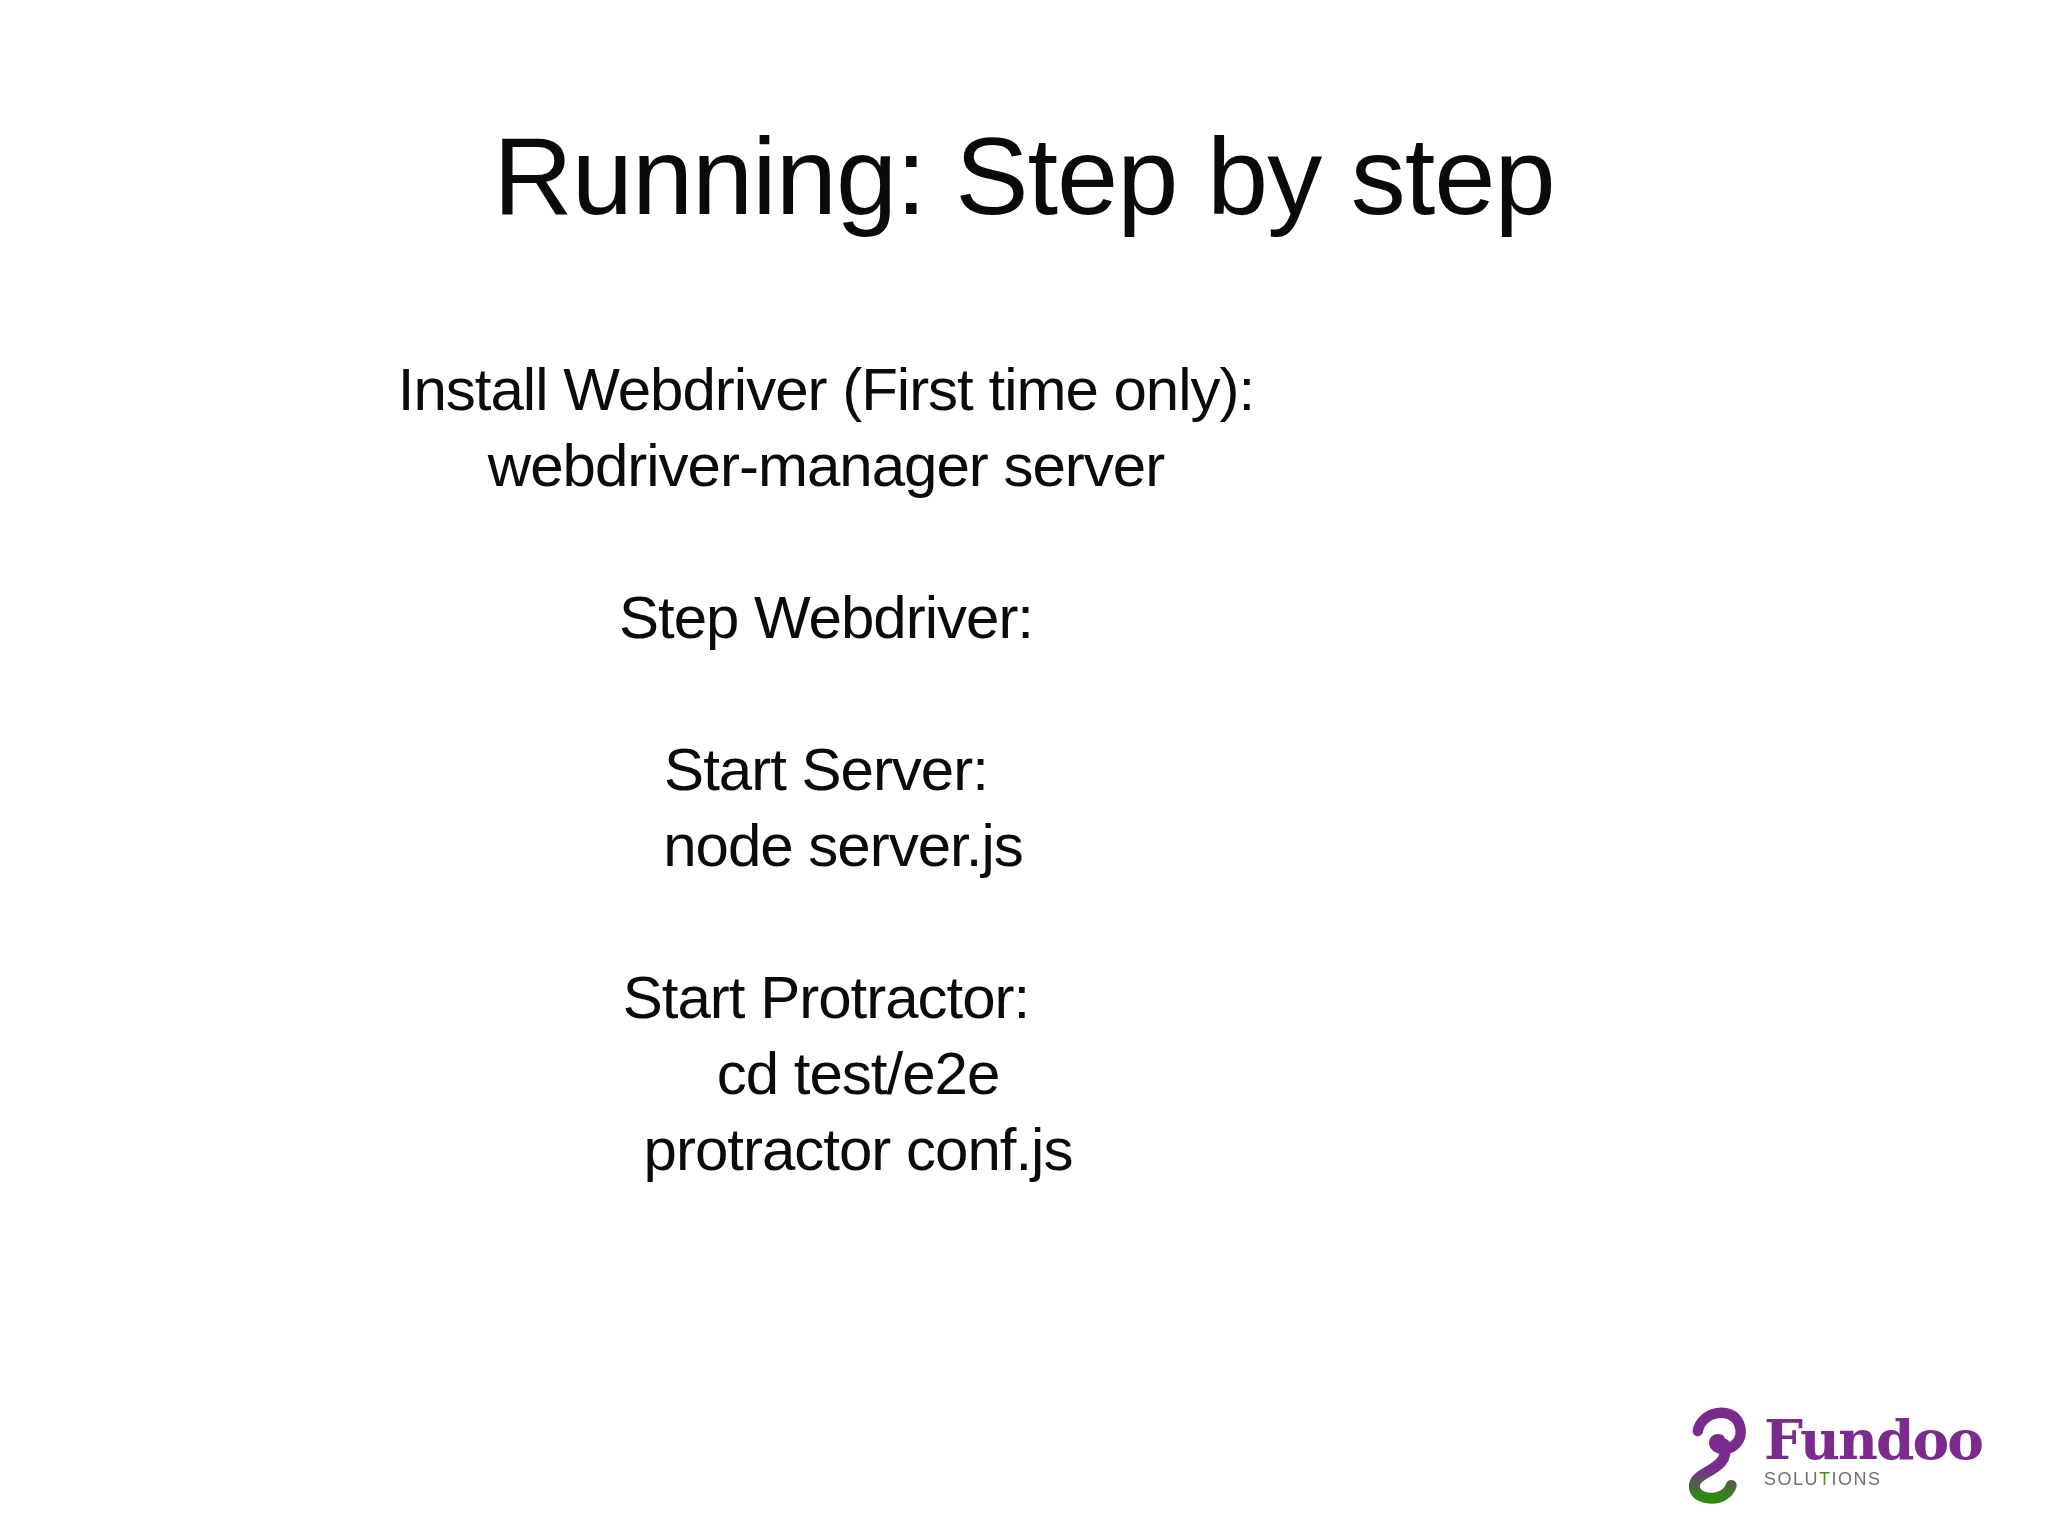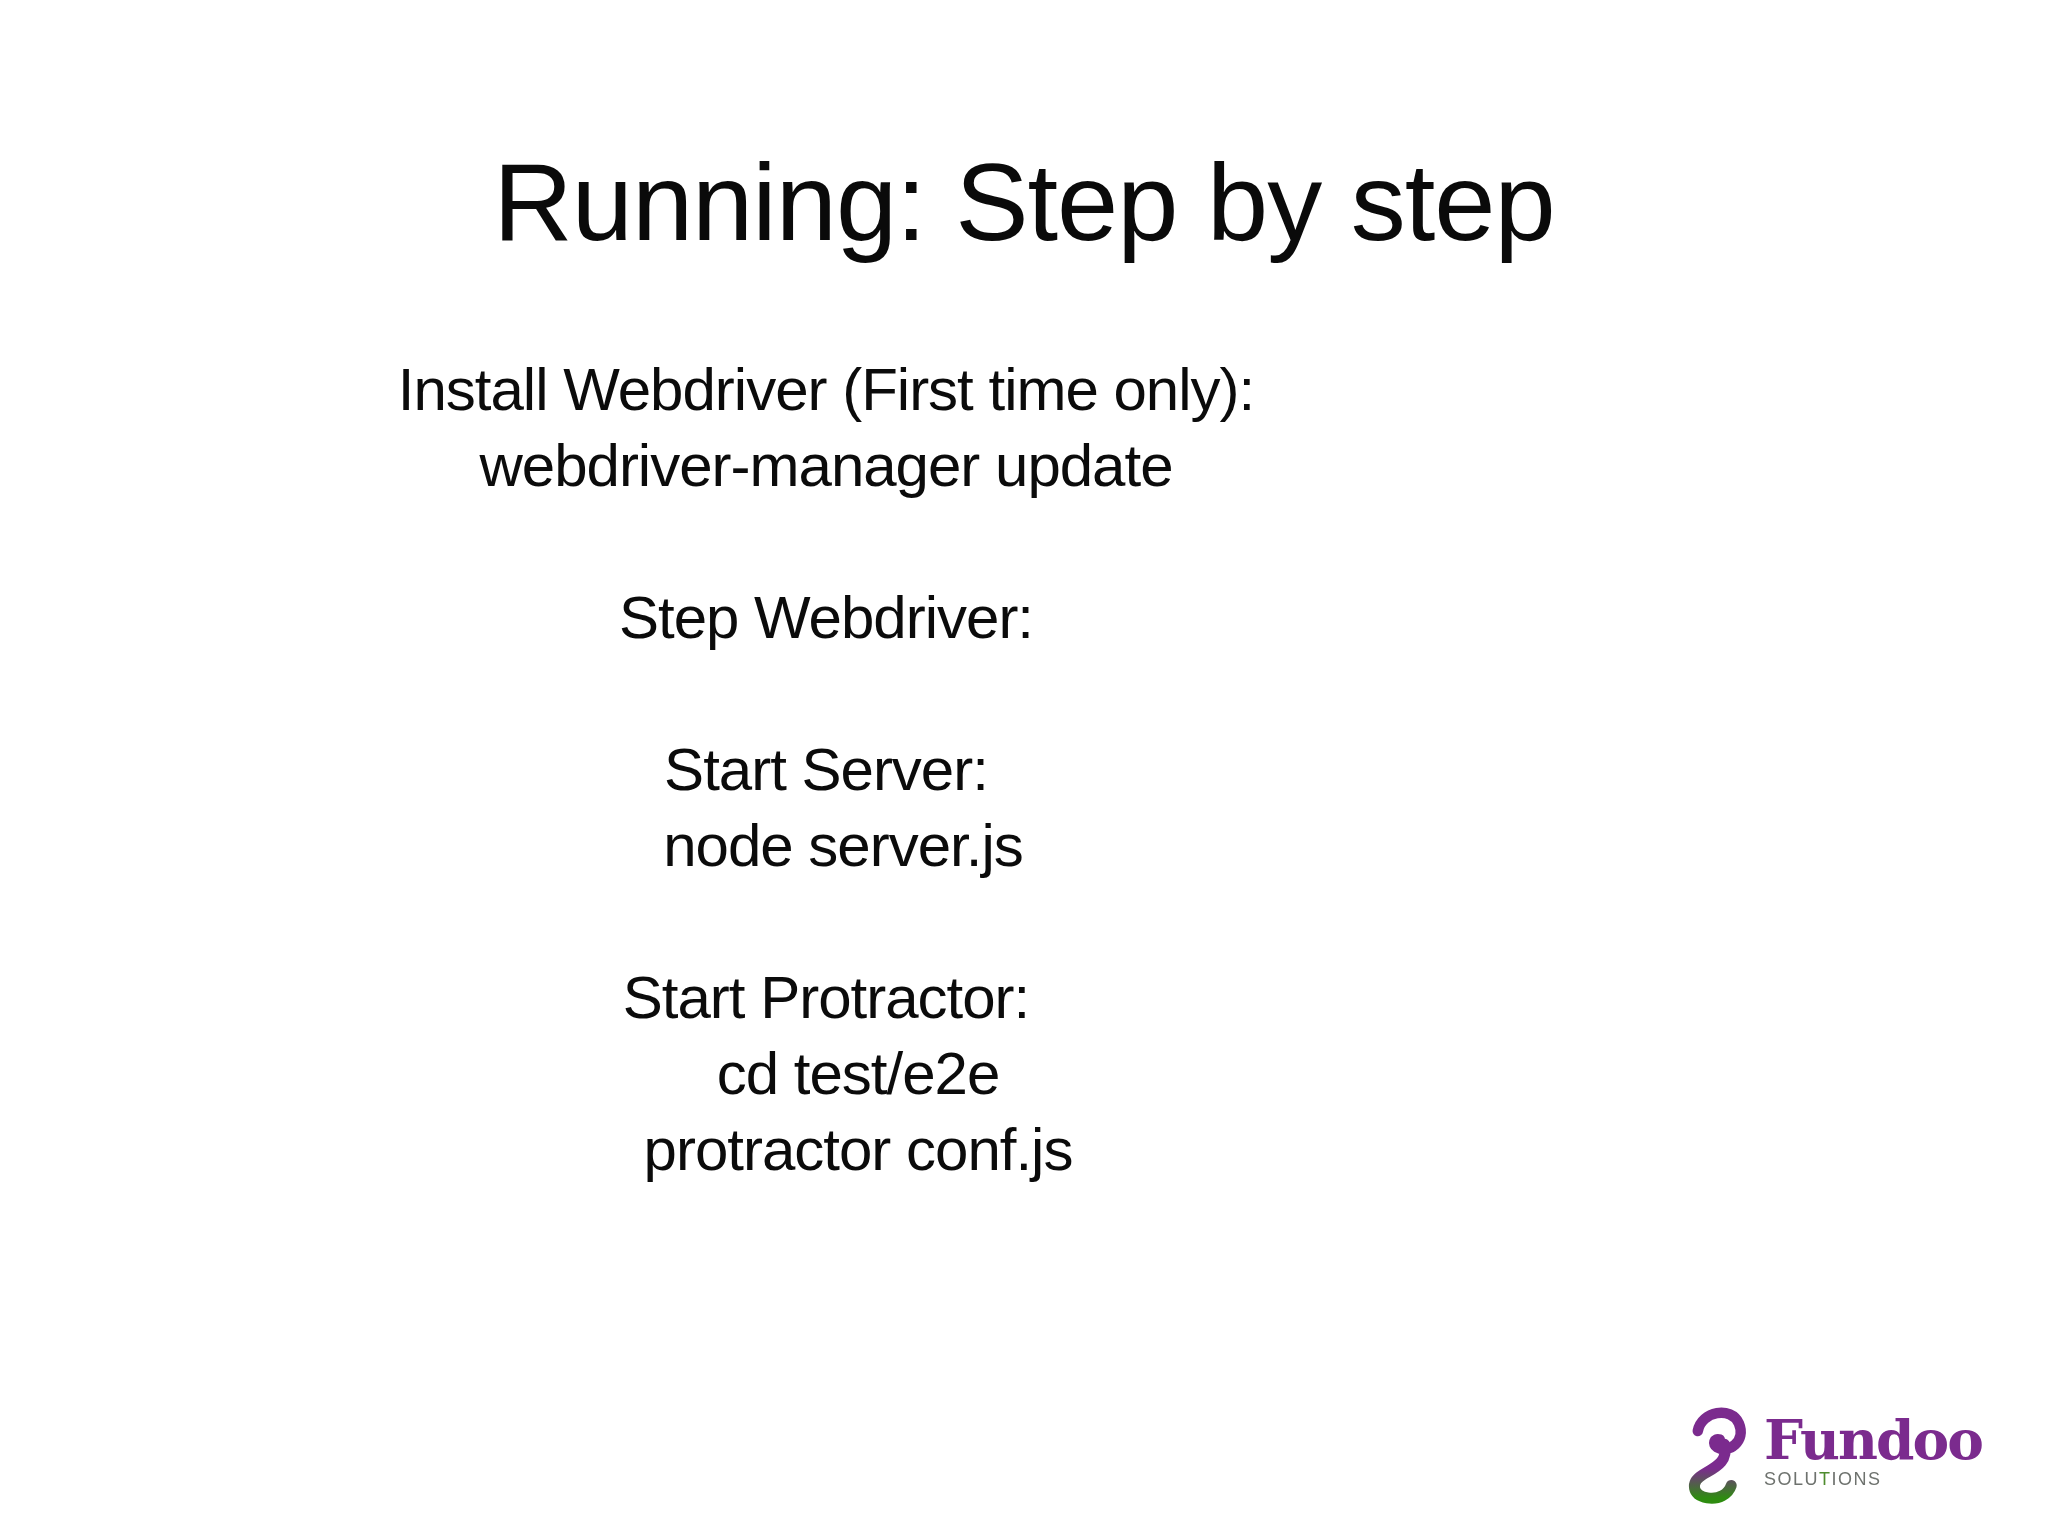--- a/index.html
+++ b/index.html
@@ -12,21 +12,21 @@
     width: 2048px;
     height: 1536px;
     background: #ffffff;
     overflow: hidden;
     font-family: "Liberation Sans", sans-serif;
     color: #0b0b0b;
   }
   .slide-title {
     position: absolute;
     left: 0;
-    top: 144px;
+    top: 118px;
     width: 2048px;
     text-align: center;
     font-size: 110px;
     line-height: 1.05;
     letter-spacing: -1px;
     color: #0a0a0a;
     white-space: nowrap;
   }
   .body-text {
     position: absolute;
@@ -86,21 +86,21 @@
 </style>
 </head>
 <body>
 
 <div class="slide">
 
   <div class="slide-title">Running: Step by step</div>
 
   <div class="body-text">
     <div class="line ind-0">Install Webdriver (First time only):</div>
-    <div class="line ind-0">webdriver-manager update</div>
+    <div class="line ind-0">webdriver-manager server</div>
     <div class="line ind-0"></div>
     <div class="line ind-0">Step Webdriver:</div>
     <div class="line ind-0"></div>
     <div class="line ind-0">Start Server:</div>
     <div class="line ind-1">node server.js</div>
     <div class="line ind-0"></div>
     <div class="line ind-0">Start Protractor:</div>
     <div class="line ind-2">cd test/e2e</div>
     <div class="line ind-2">protractor conf.js</div>
   </div>

